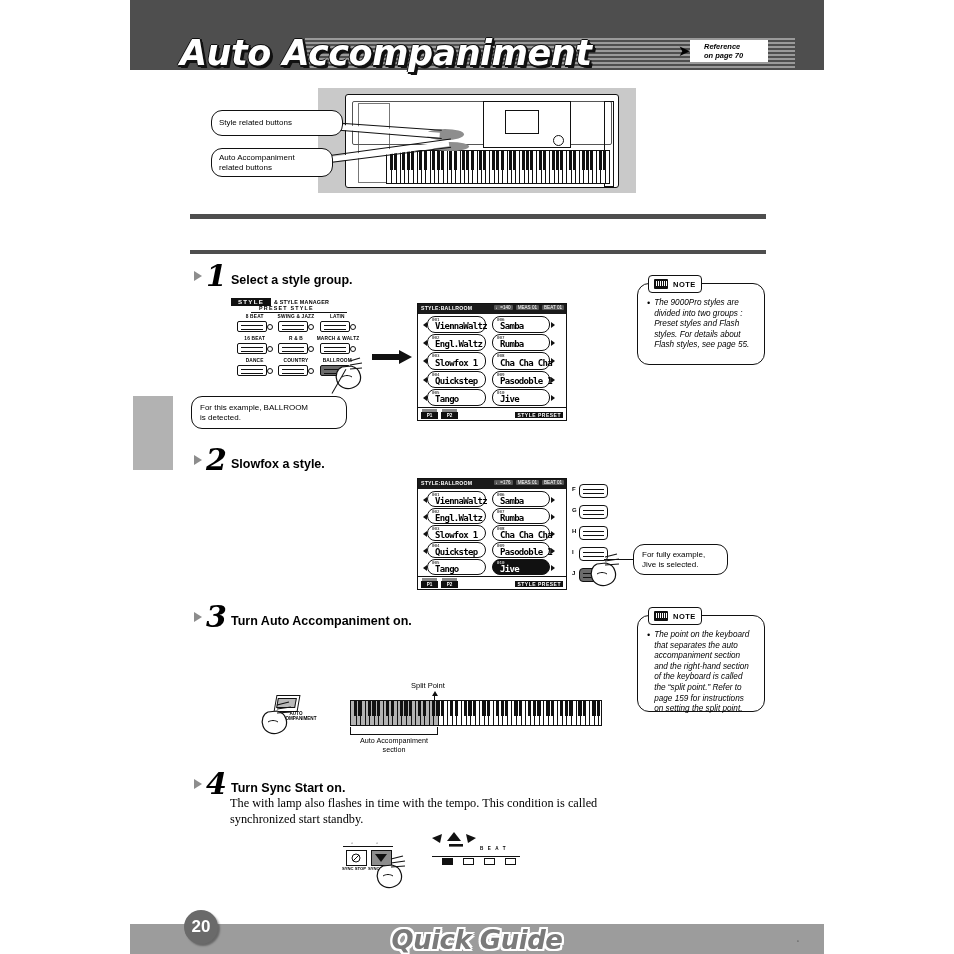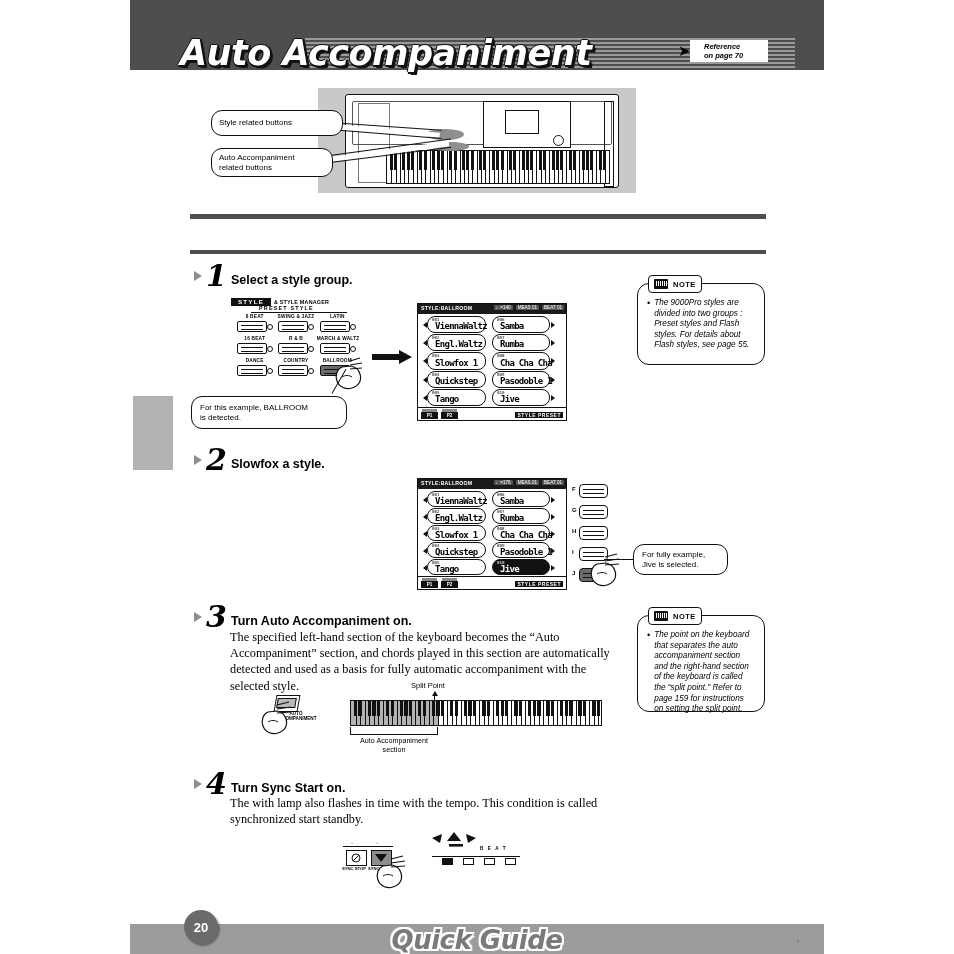--- a/index.html
+++ b/index.html
@@ -346,21 +346,21 @@
     font-family:"DejaVu Sans", sans-serif;
     font-weight:bold;font-style:italic;font-size:26px;letter-spacing:-0.5px;
     color:#7a7a7a;
     text-shadow:
       2px 2px 0 #fff,-2px -2px 0 #fff,2px -2px 0 #fff,-2px 2px 0 #fff,
       0 2px 0 #fff,0 -2px 0 #fff,2px 0 0 #fff,-2px 0 0 #fff;
   }
   .ftr-page{
     position:absolute;left:184px;top:910px;width:34px;height:34px;
     border-radius:50%;background:#6a6a6a;
-    color:#fff;font-size:13px;font-weight:bold;
+    color:#fff;font-size:17px;font-weight:bold;
     display:flex;align-items:center;justify-content:center;
     box-shadow:2px 2px 2px rgba(0,0,0,.35);
   }
   .ftr-mark{
     position:absolute;right:155px;top:938px;font-size:6px;color:#4a4a4a;
   }
 </style>
 </head>
 <body>
 
@@ -799,21 +799,20 @@
 
   <div class="callout" style="left:633px;top:544px;width:95px;height:31px;padding:5px 8px;">
     <div>For fully example,</div>
     <div>Jive is selected.</div>
   </div>
   <div class="lead" style="left:604px;top:559px;width:30px;"></div>
 
   <div class="step-tri" style="left:194px;top:612px;"></div>
   <div class="step-num" style="left:206px;top:599px;">3</div>
   <div class="step-head" style="left:231px;top:614px;">Turn Auto Accompaniment on.</div>
-  <div class="step-body" style="left:230px;top:629px;width:389px;">The specified left-hand section of the keyboard becomes the “Auto Accompaniment” section, and chords played in this section are automatically detected and used as a basis for fully automatic accompaniment with the selected style.</div>
 
   <div class="note" style="left:637px;top:615px;width:128px;height:97px;">
     <div class="note-tab">
       <span class="note-ico"></span>
       <span class="nlbl">NOTE</span>
     </div>
     <div class="note-body">
       <div class="bullet">
           <span class="dot">•</span>
         <span>The point on the keyboard that separates the auto accompaniment section and the right-hand section of the keyboard is called the “split point.” Refer to page 159 for instructions on setting the split point.</span>

